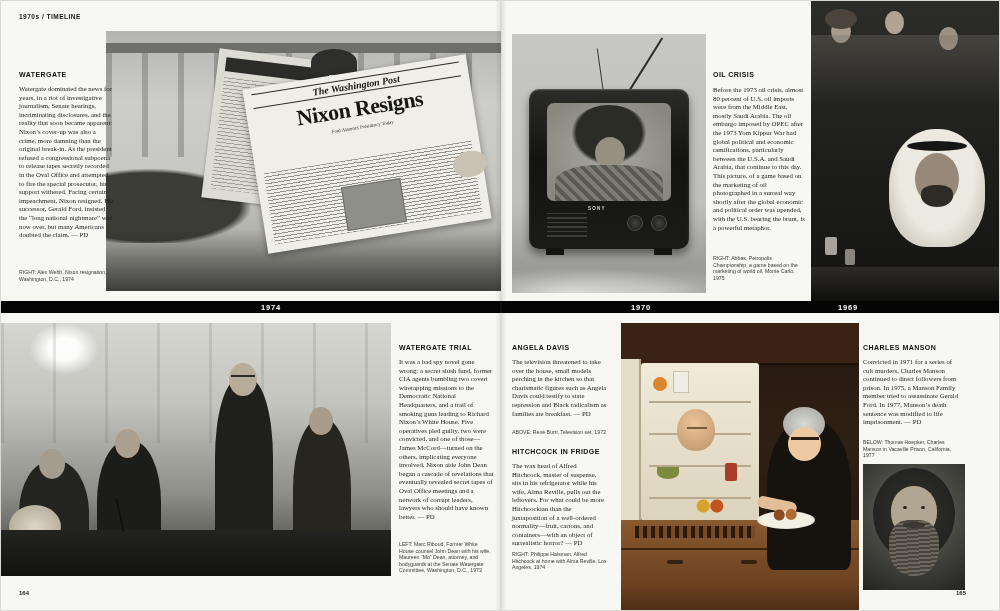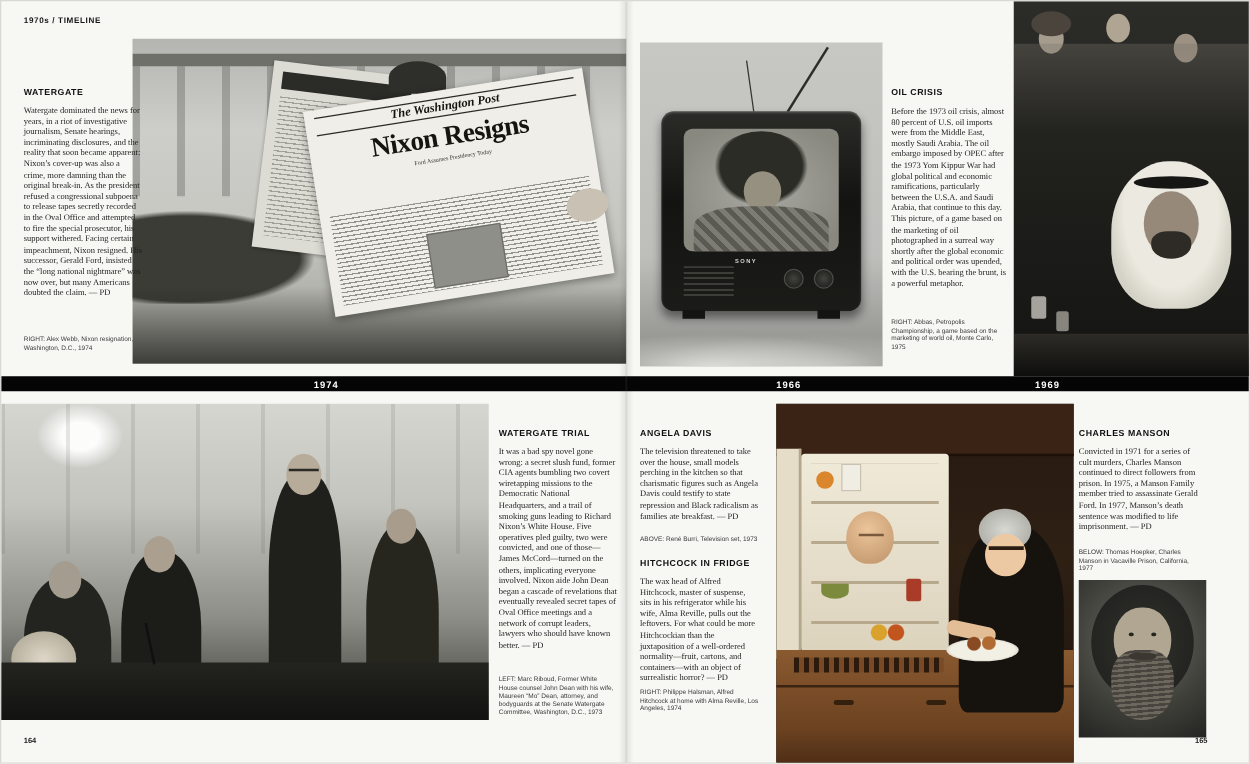--- a/index.html
+++ b/index.html
@@ -6,21 +6,21 @@
   #spread{position:relative;width:1000px;height:611px;margin:0 auto;background:#f7f7f4;
           overflow:hidden;font-family:"Liberation Sans",sans-serif;border:1px solid #d8d8d4;box-sizing:border-box;}
   .abs{position:absolute;}
   .heading{position:absolute;font-weight:bold;font-size:7px;letter-spacing:.45px;color:#101010;}
   .body-text{position:absolute;font-family:"Liberation Serif","DejaVu Serif",serif;
              font-size:6.8px;line-height:8.6px;color:#1d1d1d;}
   .caption{position:absolute;font-size:5.2px;line-height:6.6px;color:#3a3a3a;}
   .pagenum{position:absolute;font-size:6px;font-weight:bold;color:#222;}
   .photo{position:absolute;overflow:hidden;}
   .bar{position:absolute;left:0;top:300px;width:1000px;height:12px;background:#050505;}
-  .bar-label{position:absolute;top:302px;width:40px;text-align:left;font-size:7.5px;
+  .bar-label{position:absolute;top:302px;width:40px;text-align:center;font-size:7.5px;
              font-weight:bold;color:#ffffff;letter-spacing:.8px;}
   .gutter{position:absolute;left:494px;top:0;width:12px;height:611px;
           background:linear-gradient(90deg,rgba(0,0,0,0) 0%,rgba(0,0,0,.07) 40%,rgba(90,90,88,.22) 50%,rgba(0,0,0,.07) 60%,rgba(0,0,0,0) 100%);}
   
   .np-masthead{font-family:"Liberation Serif",serif;font-weight:bold;font-style:italic;
                font-size:10px;text-align:center;color:#14140f;border-top:1px solid #2a2a26;
                border-bottom:1px solid #2a2a26;margin:6px 8px 2px 8px;padding:1px 0;}
   .np-headline{font-family:"Liberation Serif",serif;font-weight:bold;font-size:22px;
                letter-spacing:-.5px;text-align:center;color:#15150f;margin-top:3px;}
   .np-subhead{font-family:"Liberation Serif",serif;font-size:4.8px;text-align:center;color:#33332e;margin-top:3px;}
@@ -117,21 +117,21 @@
     <div class="abs" style="left:96px;top:140px;width:60px;height:10px;background:#161614;border-radius:50%;"></div>
     <div class="abs" style="left:104px;top:152px;width:44px;height:52px;background:#97897a;border-radius:50%;"></div>
     <div class="abs" style="left:110px;top:184px;width:32px;height:22px;background:#2e2b26;border-radius:40% 40% 50% 50%;"></div>
     <div class="abs" style="left:14px;top:236px;width:12px;height:18px;background:rgba(225,222,212,.7);border-radius:2px;"></div>
     <div class="abs" style="left:34px;top:248px;width:10px;height:16px;background:rgba(210,206,196,.6);border-radius:2px;"></div>
     <div class="abs" style="left:0;bottom:0;width:100%;height:34px;background:linear-gradient(180deg,rgba(60,58,52,.6),#0e0e0c);"></div>
   </div>
 
   <div class="bar"></div>
   <div class="bar-label" style="left:250px;">1974</div>
-  <div class="bar-label" style="left:620px;">1966</div>
+  <div class="bar-label" style="left:620px;">1970</div>
   <div class="bar-label" style="left:827px;">1969</div>
 
   <div class="heading" style="left:511px;top:343px;">ANGELA DAVIS</div>
   <div class="body-text" style="left:511px;top:357px;width:95px;">The television threatened to take over the house, small models perching in the kitchen so that charismatic figures such as Angela Davis could testify to state repression and Black radicalism as families ate breakfast. — PD</div>
   <div class="caption" style="left:511px;top:428px;width:95px;">ABOVE: René Burri, Television set, 1973</div>
 
   <div class="heading" style="left:511px;top:447px;">HITCHCOCK IN FRIDGE</div>
   <div class="body-text" style="left:511px;top:461px;width:95px;">The wax head of Alfred Hitchcock, master of suspense, sits in his refrigerator while his wife, Alma Reville, pulls out the leftovers. For what could be more Hitchcockian than the juxtaposition of a well-ordered normality—fruit, cartons, and containers—with an object of surrealistic horror? — PD</div>
   <div class="caption" style="left:511px;top:550px;width:95px;">RIGHT: Philippe Halsman, Alfred Hitchcock at home with Alma Reville, Los Angeles, 1974</div>
 

